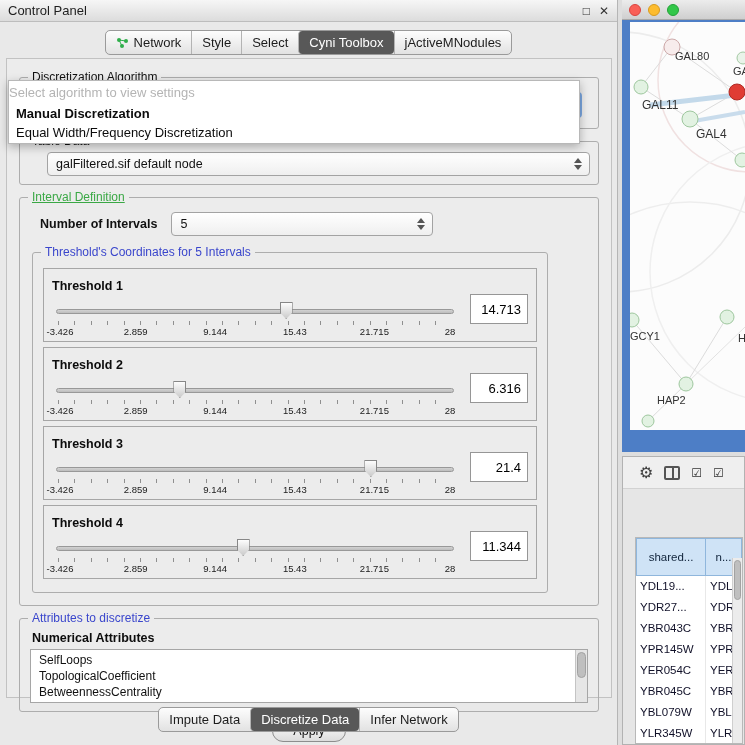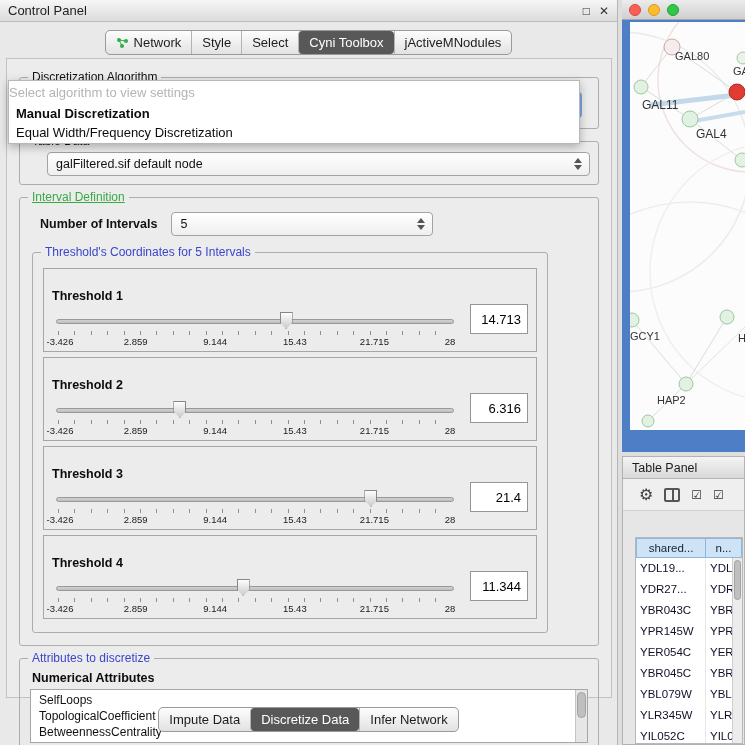--- a/index.html
+++ b/index.html
@@ -40,21 +40,21 @@
   .algo-popup .opt.bold { font-weight:bold; }
 
   .td-row { display:flex; align-items:center; }
   .td-row .combo { flex:1; }
 
   .num-row { display:flex; align-items:center; gap:14px; padding:2px 12px 8px; }
   .num-label { font-weight:bold; font-size:12.5px; color:#111; }
   .num-combo { width:262px; }
 
   .thr-group { margin:8px 4px 4px; width:516px; }
-  .thr { border:1px solid #a6a6a6; margin:3px 2px 5px; padding:20px 8px 2px; background:#ececec; display:flex; gap:10px; }
+  .thr { border:1px solid #a6a6a6; margin:3px 2px 5px; padding:10px 8px 2px; background:#ececec; display:flex; gap:10px; }
   .thr-left { flex:1; }
   .thr-label { font-weight:bold; font-size:12.5px; color:#0c0c0c; }
   .slider { position:relative; height:40px; margin:6px 6px 0 4px; }
   .track { position:absolute; left:0; right:0; top:10px; height:5px; background:linear-gradient(#d2d2d2,#bdbdbd); border:1px solid #989898; border-radius:3px; }
   .thumb { position:absolute; top:3px; width:13px; height:17px; margin-left:-6px; background:linear-gradient(#fdfdfd,#cccccc); border:1px solid #878787; clip-path:polygon(0 0,100% 0,100% 60%,50% 100%,0 60%); }
   .ticks { position:absolute; left:2px; right:2px; top:22px; height:4px; background:repeating-linear-gradient(to right,#8f8f8f 0,#8f8f8f 1px,transparent 1px,transparent 16.4px); }
   .scale { position:absolute; left:0; right:0; top:27px; height:12px; font-size:9.5px; color:#1a1a1a; }
   .scale span { position:absolute; transform:translateX(-50%); white-space:nowrap; }
   .thr-value { width:58px; height:30px; background:#fff; border:1px solid #969696; align-self:center; display:flex; align-items:center; justify-content:flex-end; padding:0 6px; font-size:13px; color:#000; }
 
@@ -81,21 +81,21 @@
 
   
   .table-panel { position:absolute; left:622px; top:456px; width:123px; height:289px; background:#e6e6e6; border:1px solid #b2b2b2; }
   .tp-titlebar { height:22px; background:linear-gradient(#f4f4f4,#d9d9d9); border-bottom:1px solid #b5b5b5; display:flex; align-items:center; padding:0 9px; font-size:12.5px; color:#1c1c1c; }
   .tp-toolbar { height:32px; display:flex; align-items:center; gap:11px; padding:0 0 0 16px; background:#efefef; border-bottom:1px solid #d2d2d2; }
   .gear { font-size:16px; color:#3f3f3f; }
   .colicon { width:16px; height:14px; border:2px solid #555; border-radius:2px; position:relative; }
   .colicon:before { content:""; position:absolute; left:50%; top:0; bottom:0; width:2px; background:#555; }
   .cbicon { font-size:12px; color:#333; }
   .tp-table { position:absolute; left:12px; top:80px; right:1px; bottom:0; background:#fff; border:1px solid #b8b8b8; overflow:hidden; font-size:11.5px; }
-  .tp-head { display:flex; height:20px; }
+  .tp-head { display:flex; height:38px; }
   .hc { background:#cfe3f6; border:1px solid #8fb6dc; display:flex; align-items:center; justify-content:center; color:#10233a; overflow:hidden; white-space:nowrap; }
   .hc.c1 { width:70px; }
   .hc.c2 { flex:1; border-left:none; }
   .tp-row { display:flex; height:21px; line-height:21px; color:#101028; }
   .tp-row .c1 { width:70px; padding-left:4px; border-right:1px solid #e8e8e8; overflow:hidden; white-space:nowrap; }
   .tp-row .c2 { flex:1; padding-left:4px; overflow:hidden; white-space:nowrap; }
   .tp-scroll { position:absolute; right:0; top:20px; bottom:0; width:10px; background:#ececec; border-left:1px solid #cfcfcf; }
 </style>
 </head>
 <body>
@@ -343,23 +343,20 @@
       <span class="node-label" style="left:12px; top:76px; font-size:12px;">GAL11</span>
       <span class="node-label" style="left:66px; top:105px; font-size:12px;">GAL4</span>
       <span class="node-label" style="left:0px; top:308px; font-size:11px;">GCY1</span>
       <span class="node-label" style="left:108px; top:310px; font-size:11px;">H</span>
       <span class="node-label" style="left:27px; top:372px; font-size:11px;">HAP2</span>
     </div>
   </div>
 </div>
 
 <div class="table-panel">
-  <div class="tp-titlebar">
-    <span>Table Panel</span>
-  </div>
   <div class="tp-toolbar">
     <span class="gear">⚙</span>
     <span class="colicon"></span>
     <span class="cbicon">☑</span>
     <span class="cbicon">☑</span>
   </div>
   <div class="tp-table">
     <div class="tp-head">
       <div class="hc c1">shared...</div>
       <div class="hc c2">n...</div>

